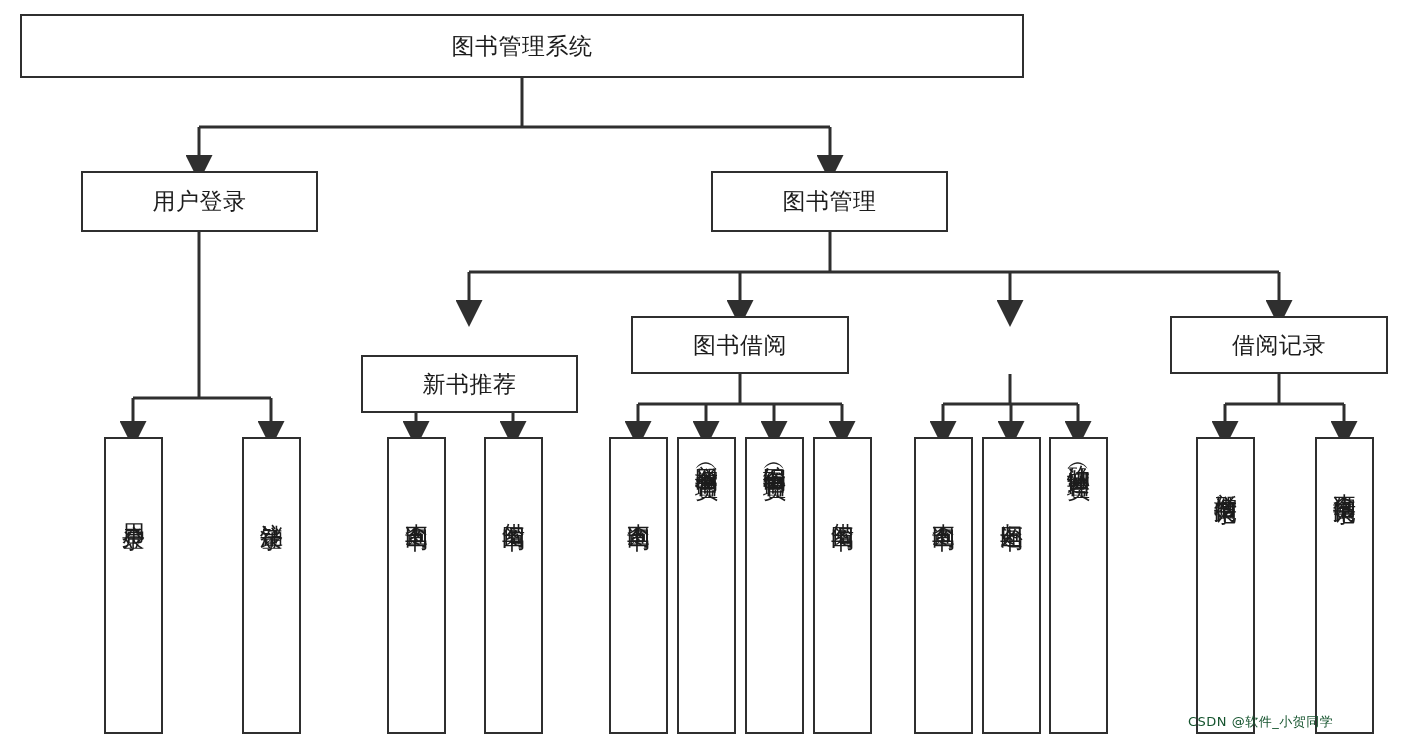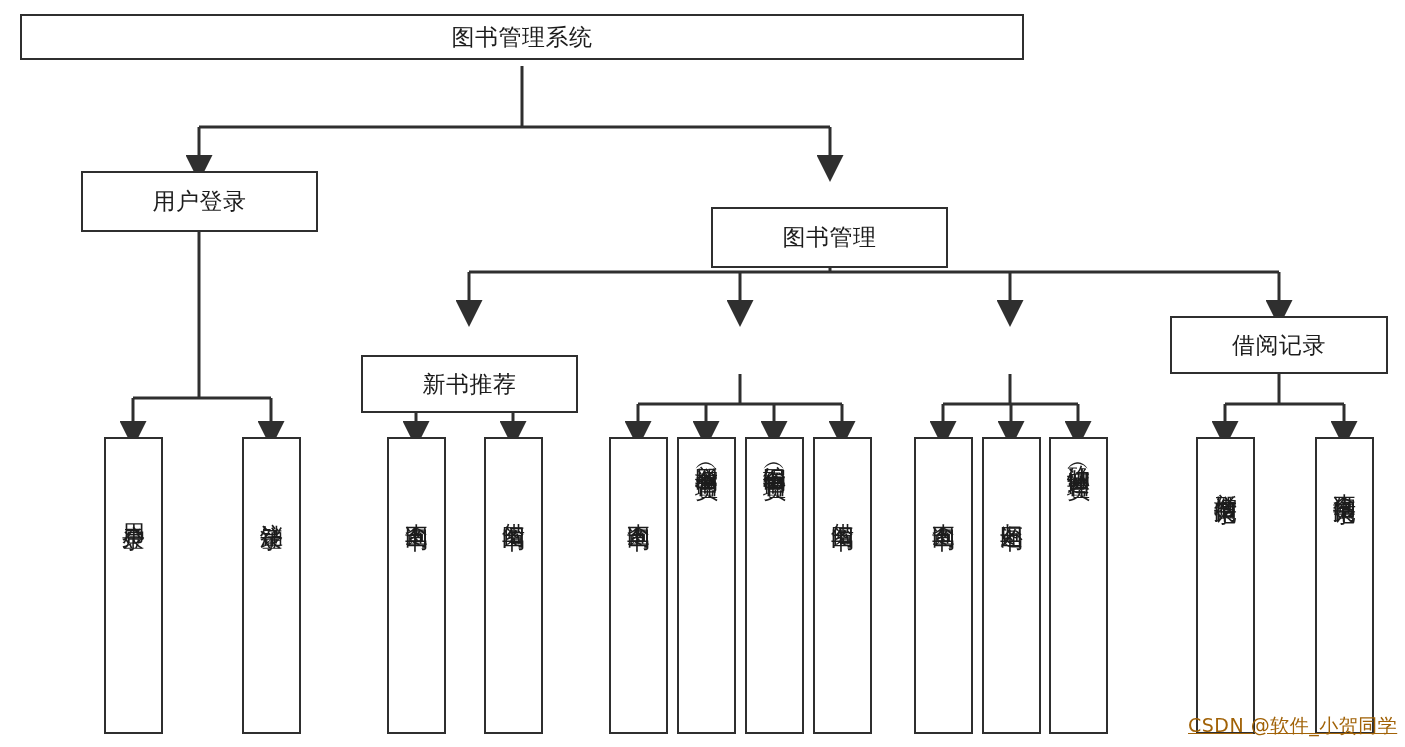--- a/index.html
+++ b/index.html
@@ -55,25 +55,24 @@
   .node.vertical .label {
     writing-mode: vertical-rl;
     text-orientation: upright;
     font-size: 23px;
     line-height: 1.08;
     letter-spacing: 2px;
     white-space: nowrap;
   }
   .watermark {
     position: absolute;
-    font-size: 19px;
-    color: #a16207;
+    font-size: 13px;
+    color: #14532d;
     white-space: nowrap;
     letter-spacing: 0.5px;
-    text-decoration: underline;
   }
 </style>
 </head>
 <body>
 
 <div id="canvas">
 
   <svg class="edges" viewBox="0 0 1405 747">
     <defs>
       <marker id="arrow" markerWidth="9" markerHeight="9" refX="1" refY="4.5" orient="auto" markerUnits="strokeWidth">
@@ -118,33 +117,36 @@
       <path d="M1011,404 L1011,424" marker-end="url(#arrow)"></path>
       <path d="M1078,404 L1078,424" marker-end="url(#arrow)"></path>
 
       <path d="M1279,374 L1279,404"></path>
       <path d="M1225,404 L1344,404"></path>
       <path d="M1225,404 L1225,424" marker-end="url(#arrow)"></path>
       <path d="M1344,404 L1344,424" marker-end="url(#arrow)"></path>
     </g>
   </svg>
 
-  <div class="node horizontal" style="left:20px; top:14px; width:1004px; height:46px;">
+  <div class="node horizontal" style="left:20px; top:14px; width:1004px; height:64px;">
     <span class="label">图书管理系统</span>
   </div>
 
   <div class="node horizontal" style="left:81px; top:171px; width:237px; height:61px;">
     <span class="label">用户登录</span>
   </div>
-  <div class="node horizontal" style="left:711px; top:171px; width:237px; height:61px;margin-top:36px;">
+  <div class="node horizontal" style="left:711px; top:171px; width:237px; height:61px;">
     <span class="label">图书管理</span>
   </div>
 
   <div class="node horizontal" style="left:361px; top:316px; width:217px; height:58px;margin-top:39px;">
     <span class="label">新书推荐</span>
+  </div>
+  <div class="node horizontal" style="left:631px; top:316px; width:218px; height:58px;">
+    <span class="label">图书借阅</span>
   </div>
   <div class="node horizontal" style="left:1170px; top:316px; width:218px; height:58px;">
     <span class="label">借阅记录</span>
   </div>
 
   <div class="node vertical" style="left:104px; top:437px; width:59px; height:297px; padding-top:66px;">
     <span class="label">用户登录</span>
   </div>
   <div class="node vertical" style="left:242px; top:437px; width:59px; height:297px; padding-top:66px;">
     <span class="label">注销登录</span>

